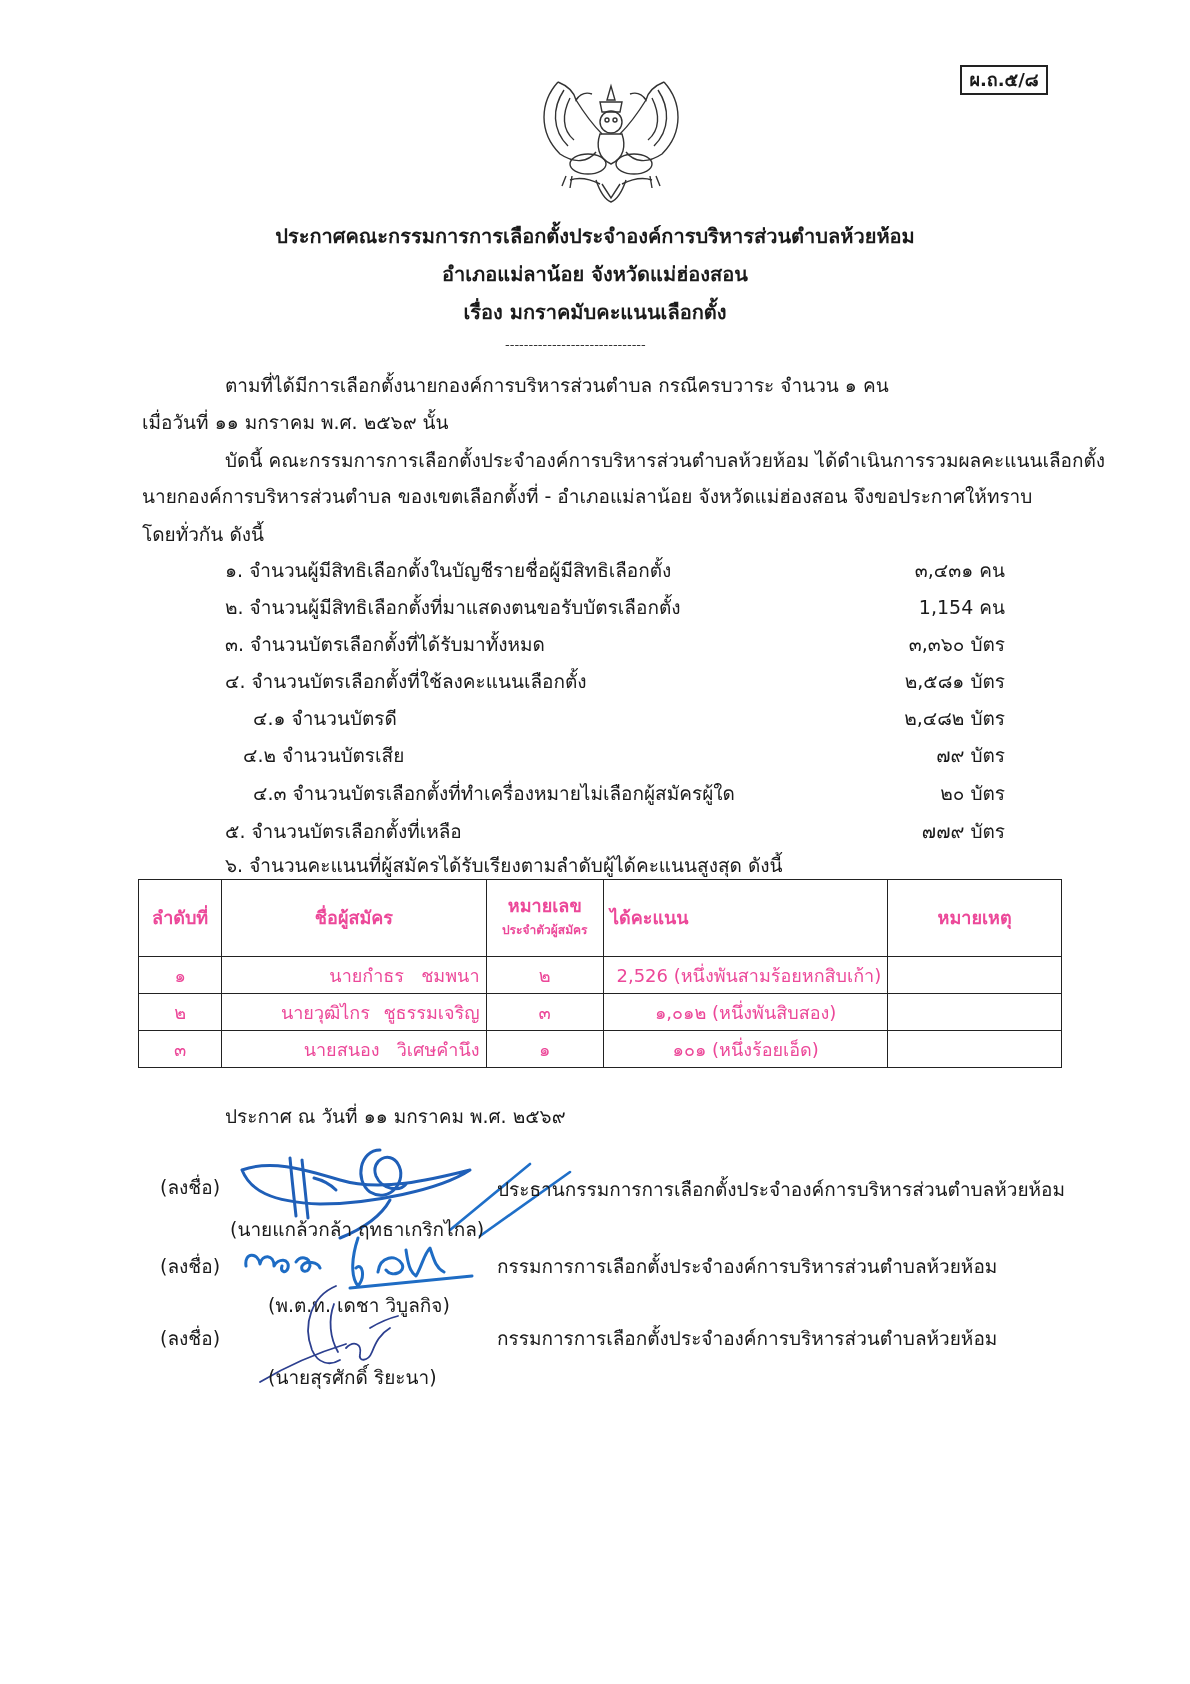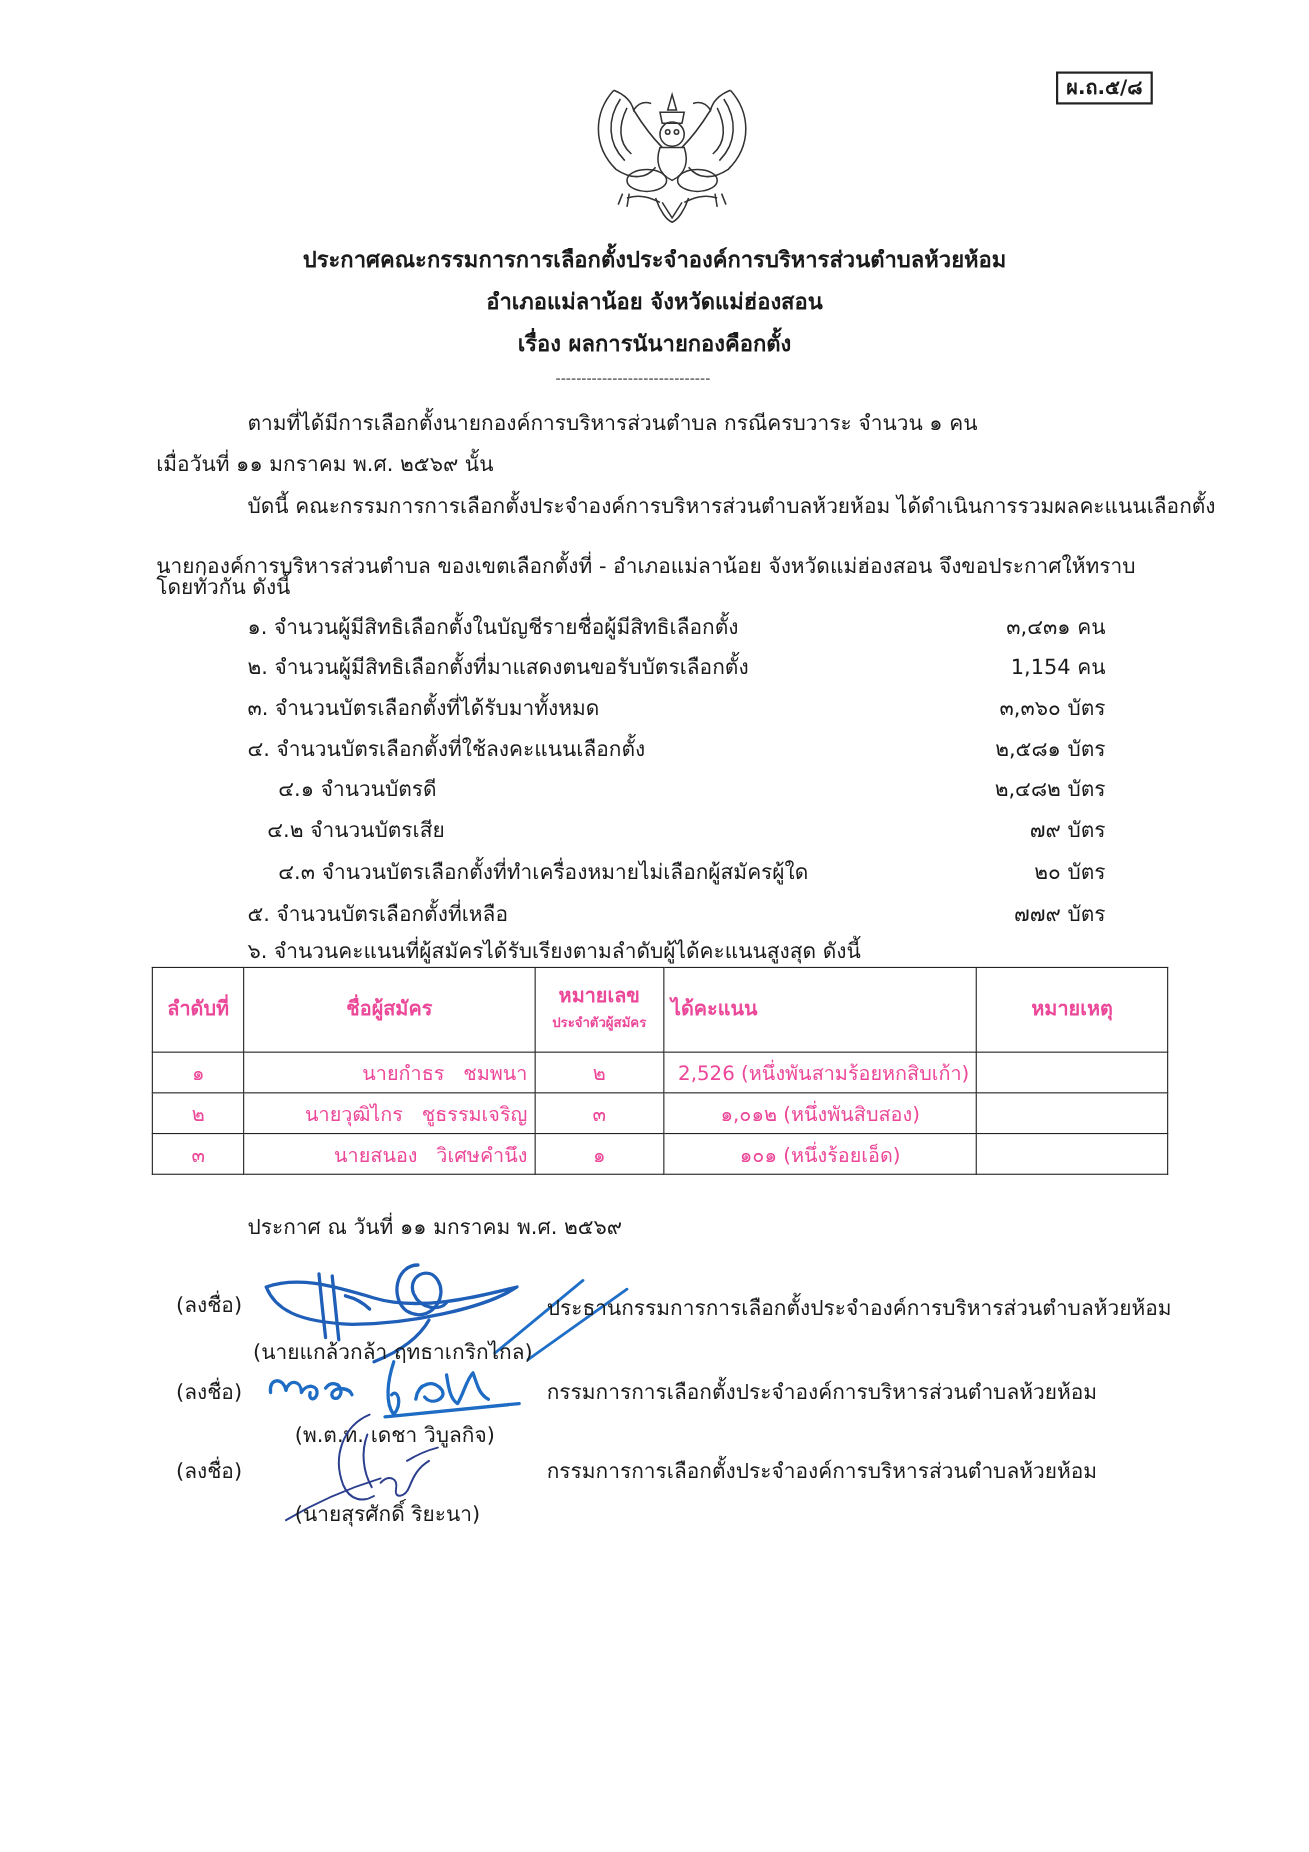--- a/index.html
+++ b/index.html
@@ -72,27 +72,27 @@
     <path d="M36 104 L32 114 M42 104 L40 116"></path>
     <path d="M126 104 L130 114 M120 104 L122 116"></path>
 
     <path d="M66 108 C70 120 76 128 81 130 C86 128 92 120 96 108"></path>
     <path d="M72 112 L81 126 L90 112"></path>
   </g>
 </svg>
 
 <div class="abs title" style="top:220px;">ประกาศคณะกรรมการการเลือกตั้งประจำองค์การบริหารส่วนตำบลห้วยห้อม</div>
 <div class="abs title" style="top:258px;">อำเภอแม่ลาน้อย  จังหวัดแม่ฮ่องสอน</div>
-<div class="abs title" style="top:296px;">เรื่อง  ผลการนันายกองคือกตั้ง</div>
+<div class="abs title" style="top:296px;">เรื่อง  มกราคมับคะแนนเลือกตั้ง</div>
 <div class="abs dashes">------------------------------</div>
 
 <div class="abs t" style="left:225px; top:373px;">ตามที่ได้มีการเลือกตั้งนายกองค์การบริหารส่วนตำบล กรณีครบวาระ จำนวน ๑ คน</div>
 <div class="abs t" style="left:142px; top:410px;">เมื่อวันที่ ๑๑ มกราคม พ.ศ. ๒๕๖๙ นั้น</div>
 <div class="abs t" style="left:225px; top:448px;">บัดนี้ คณะกรรมการการเลือกตั้งประจำองค์การบริหารส่วนตำบลห้วยห้อม ได้ดำเนินการรวมผลคะแนนเลือกตั้ง</div>
-<div class="abs t" style="left:142px; top:503px;">นายกองค์การบริหารส่วนตำบล ของเขตเลือกตั้งที่ -  อำเภอแม่ลาน้อย จังหวัดแม่ฮ่องสอน จึงขอประกาศให้ทราบ</div>
+<div class="abs t" style="left:142px; top:484px;">นายกองค์การบริหารส่วนตำบล ของเขตเลือกตั้งที่ -  อำเภอแม่ลาน้อย จังหวัดแม่ฮ่องสอน จึงขอประกาศให้ทราบ</div>
 <div class="abs t" style="left:142px; top:522px;">โดยทั่วกัน ดังนี้</div>
 
 <div class="abs t" style="left:225px; top:558px;">๑. จำนวนผู้มีสิทธิเลือกตั้งในบัญชีรายชื่อผู้มีสิทธิเลือกตั้ง</div>
 <div class="abs t val" style="top:558px;">๓,๔๓๑ คน</div>
 
 <div class="abs t" style="left:225px; top:595px;">๒. จำนวนผู้มีสิทธิเลือกตั้งที่มาแสดงตนขอรับบัตรเลือกตั้ง</div>
 <div class="abs t val" style="top:595px;">1,154 คน</div>
 
 <div class="abs t" style="left:225px; top:632px;">๓. จำนวนบัตรเลือกตั้งที่ได้รับมาทั้งหมด</div>
 <div class="abs t val" style="top:632px;">๓,๓๖๐ บัตร</div>
@@ -130,21 +130,21 @@
   <tbody>
     <tr>
       <td class="c-rank">๑</td>
       <td class="c-name" style="white-space:pre;">นายกำธร   ชมพนา</td>
       <td class="c-id">๒</td>
       <td class="c-score">2,526 (หนึ่งพันสามร้อยหกสิบเก้า)</td>
       <td class="c-note"></td>
     </tr>
     <tr>
       <td class="c-rank">๒</td>
-      <td class="c-name" style="white-space:pre;">นายวุฒิไกร   ชูธรรมเจริญ</td>
+      <td class="c-name" style="white-space:pre;font-family:Liberation Serif, serif;">นายวุฒิไกร   ชูธรรมเจริญ</td>
       <td class="c-id">๓</td>
       <td class="c-score" style="text-align:center;">๑,๐๑๒ (หนึ่งพันสิบสอง)</td>
       <td class="c-note"></td>
     </tr>
     <tr>
       <td class="c-rank">๓</td>
       <td class="c-name" style="white-space:pre;">นายสนอง   วิเศษคำนึง</td>
       <td class="c-id">๑</td>
       <td class="c-score" style="text-align:center;">๑๐๑ (หนึ่งร้อยเอ็ด)</td>
       <td class="c-note"></td>

